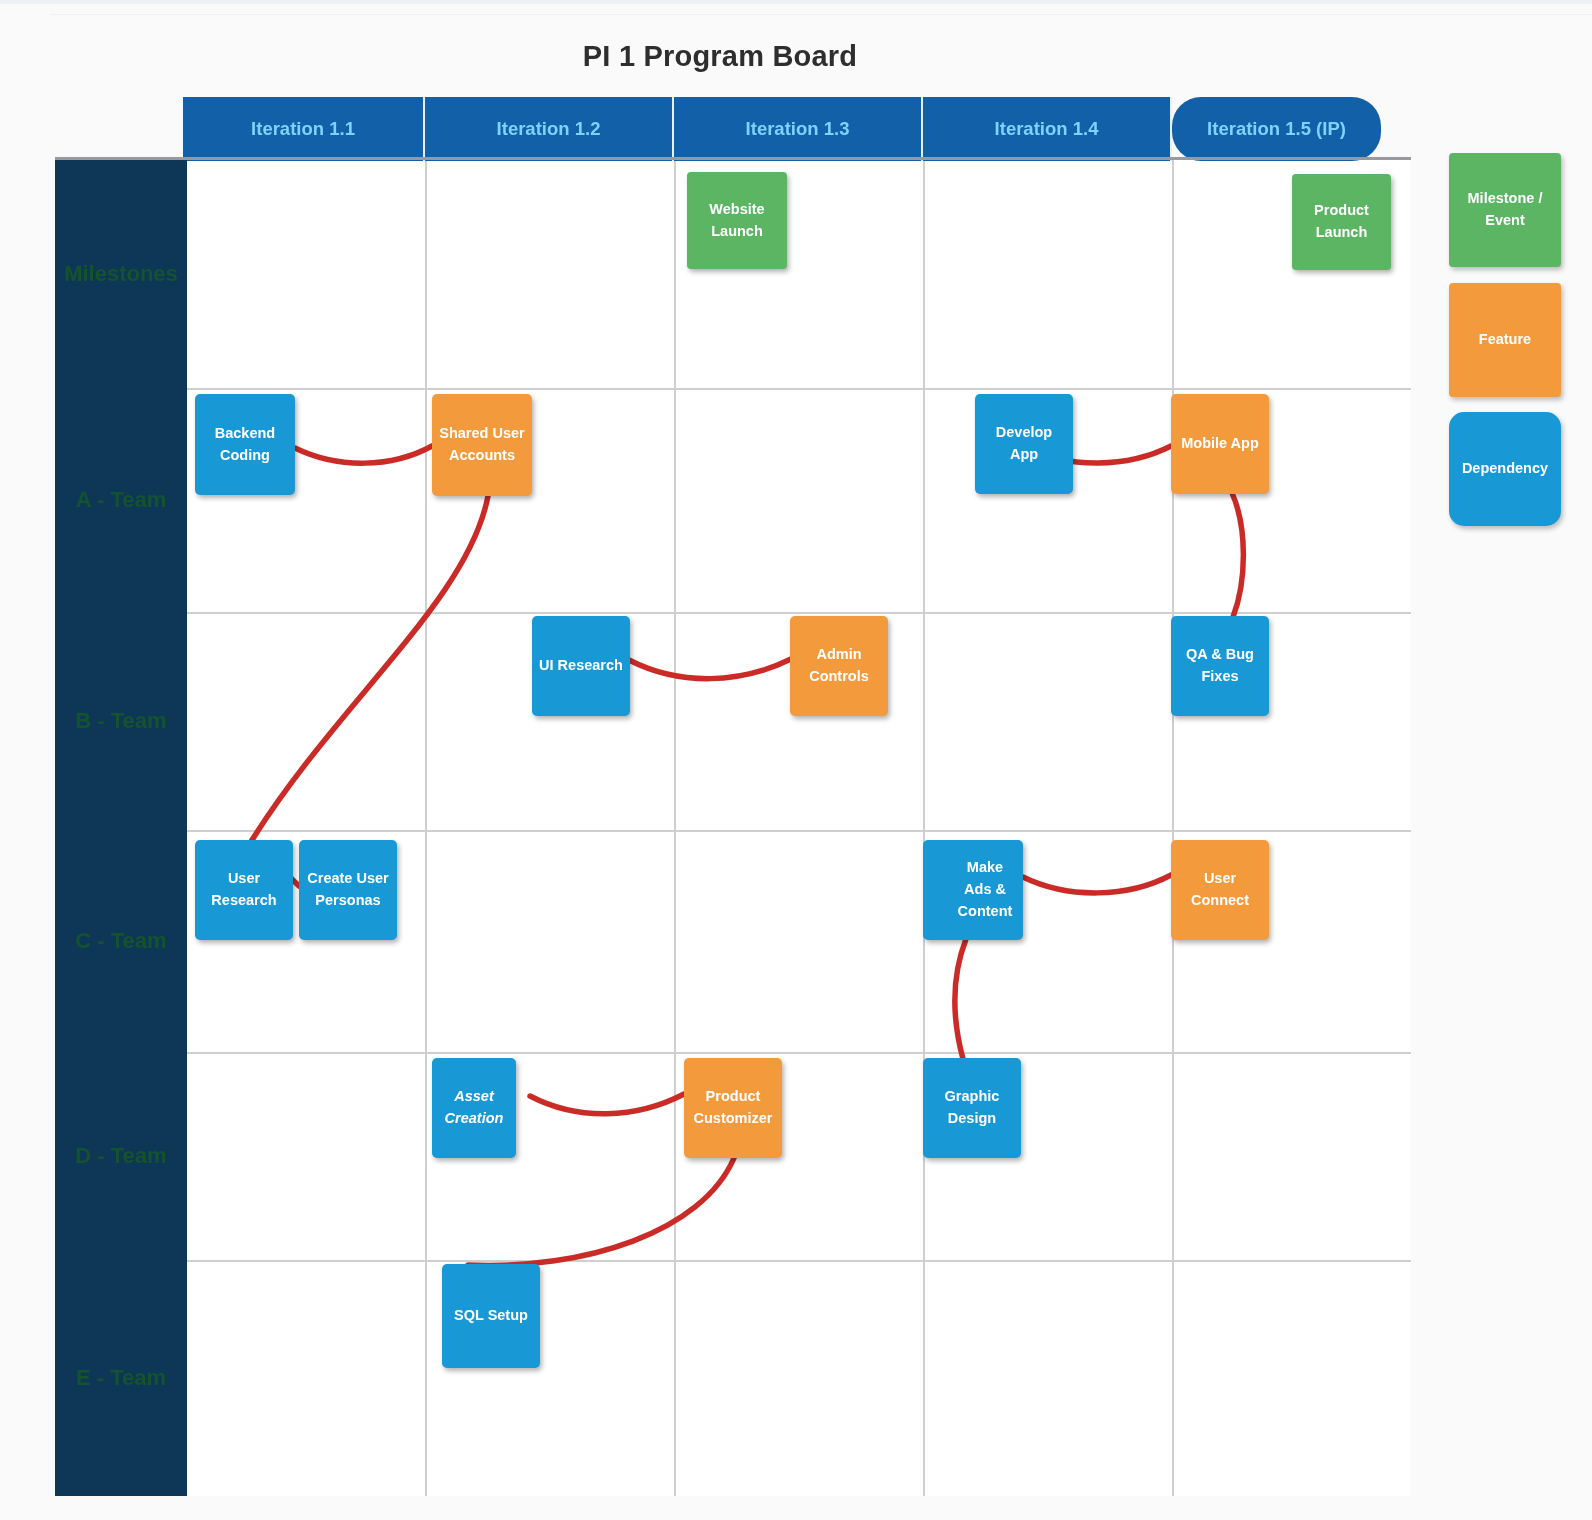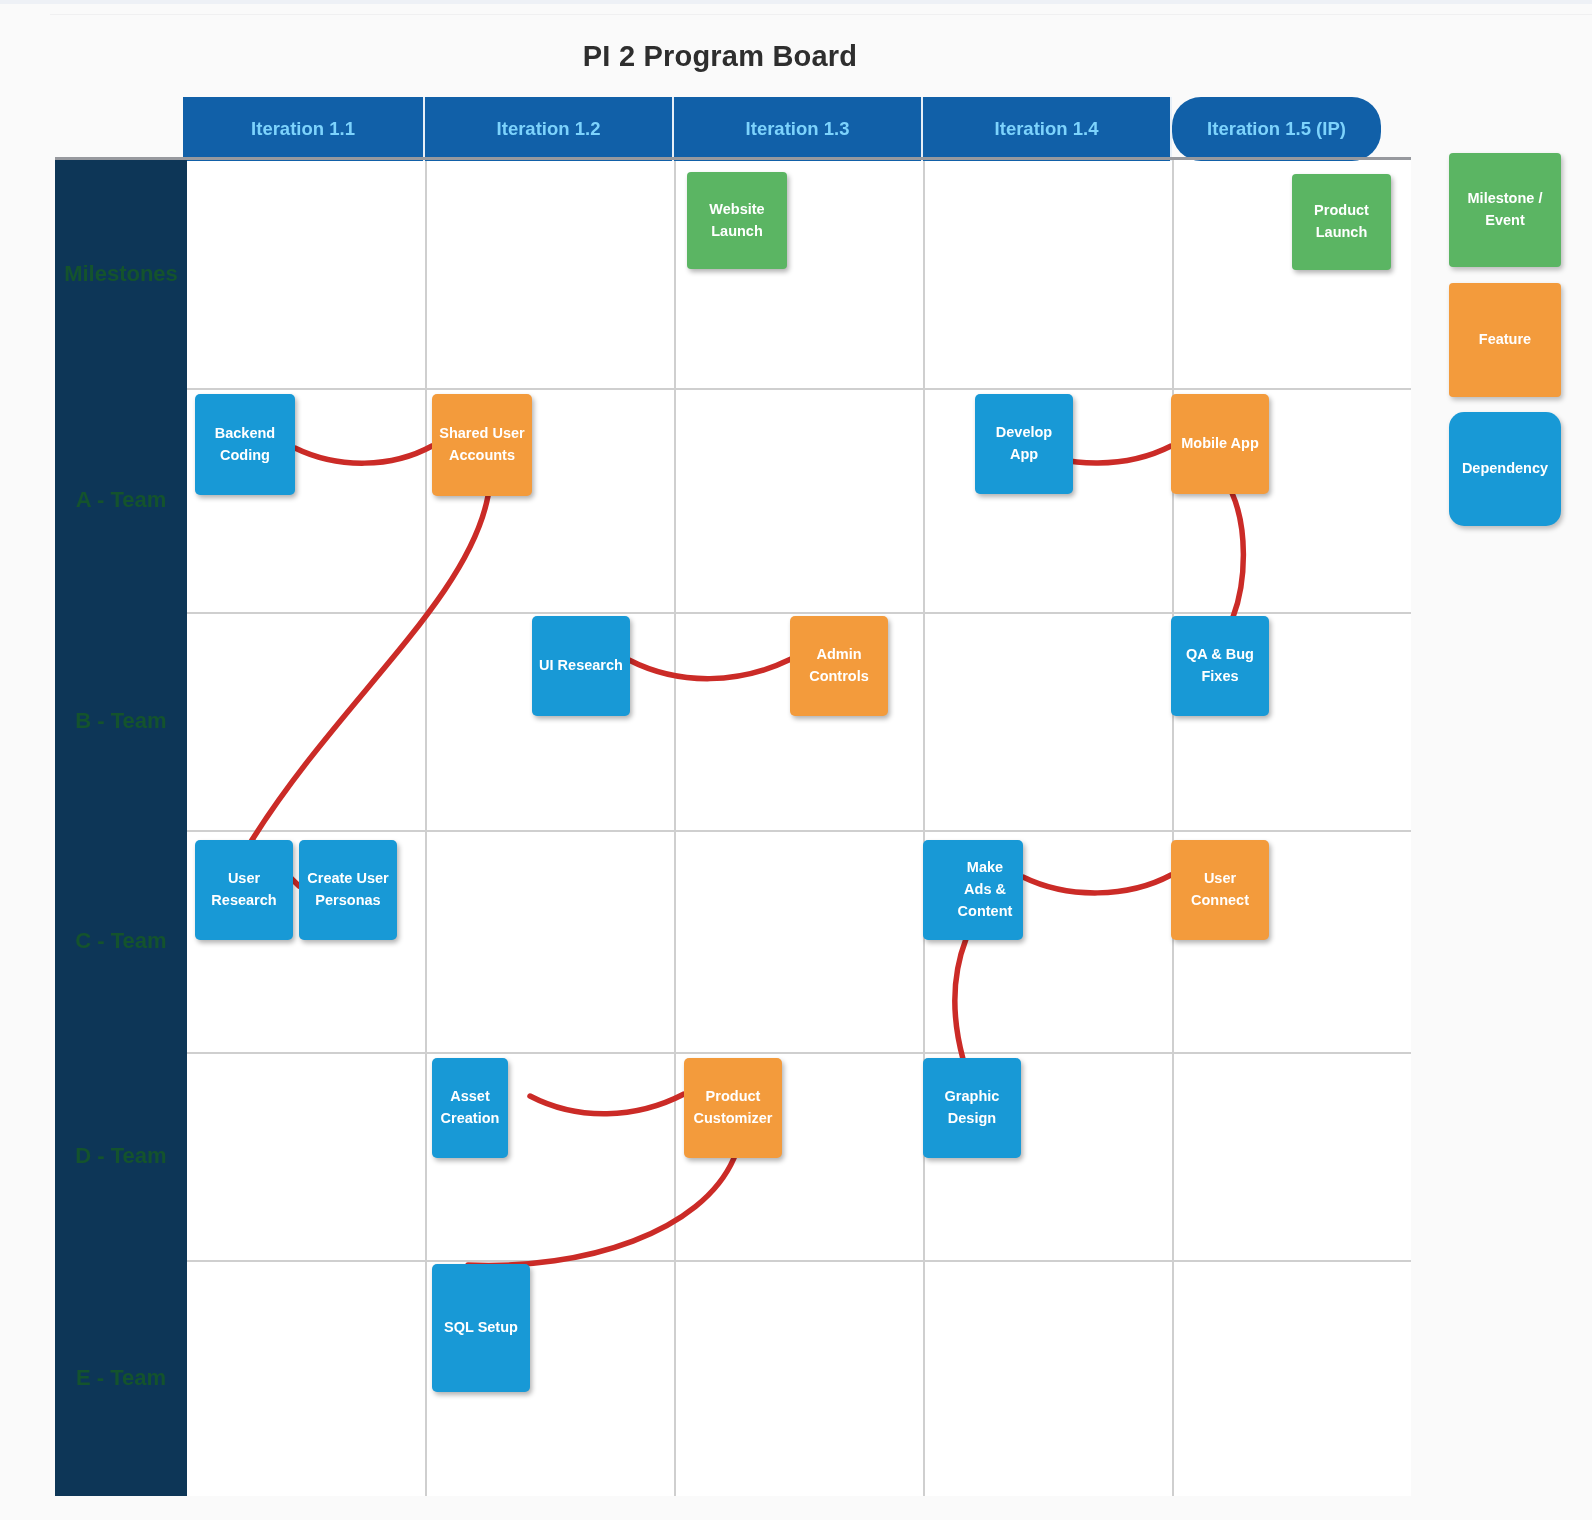--- a/index.html
+++ b/index.html
@@ -59,21 +59,21 @@
   .legend-item.milestone{background:var(--milestone-green);top:153px;}
   .legend-item.feature{background:var(--feature-orange);top:283px;}
   .legend-item.dependency{background:var(--dep-blue);top:412px;border-radius:15px;}
 </style>
 </head>
 <body>
 
 <div class="top-strip"></div>
 <div class="top-hairline"></div>
 
-<h1 class="page-title">PI 2 Program Board</h1>
+<h1 class="page-title">PI 1 Program Board</h1>
 
 <div class="board-bg"></div>
 <div id="gridlines">
     <div class="gridline" style="left: 425px; top: 160px; width: 2px; height: 1336px;"></div>
     <div class="gridline" style="left: 674px; top: 160px; width: 2px; height: 1336px;"></div>
     <div class="gridline" style="left: 923px; top: 160px; width: 2px; height: 1336px;"></div>
     <div class="gridline" style="left: 1172px; top: 160px; width: 2px; height: 1336px;"></div>
     <div class="gridline" style="left: 55px; top: 388px; width: 1356px; height: 2px;"></div>
     <div class="gridline" style="left: 55px; top: 612px; width: 1356px; height: 2px;"></div>
     <div class="gridline" style="left: 55px; top: 830px; width: 1356px; height: 2px;"></div>
@@ -145,30 +145,30 @@
     </div>
     <div class="card dependency" style="left: 299px; top: 840px; width: 98px; height: 100px;">
       <span>Create User Personas</span>
     </div>
     <div class="card dependency" style="left: 923px; top: 840px; width: 100px; height: 100px; padding-left: 30px;">
       <span>Make Ads &amp; Content</span>
     </div>
     <div class="card feature" style="left: 1171px; top: 840px; width: 98px; height: 100px;">
       <span>User Connect</span>
     </div>
-    <div class="card dependency" style="left: 432px; top: 1058px; width: 76px; height: 100px;">
+    <div class="card dependency" style="left: 432px; top: 1058px; width: 84px; height: 100px; font-style: italic;">
       <span>Asset Creation</span>
     </div>
     <div class="card feature" style="left: 684px; top: 1058px; width: 98px; height: 100px;">
       <span>Product Customizer</span>
     </div>
     <div class="card dependency" style="left: 923px; top: 1058px; width: 98px; height: 100px;">
       <span>Graphic Design</span>
     </div>
-    <div class="card dependency" style="left: 432px; top: 1264px; width: 98px; height: 128px;">
+    <div class="card dependency" style="left: 442px; top: 1264px; width: 98px; height: 104px;">
       <span>SQL Setup</span>
     </div>
   </div>
 
 <div id="legend">
   <div class="legend-item milestone">Milestone / Event</div>
   <div class="legend-item feature">Feature</div>
   <div class="legend-item dependency">Dependency</div>
 </div>
 

